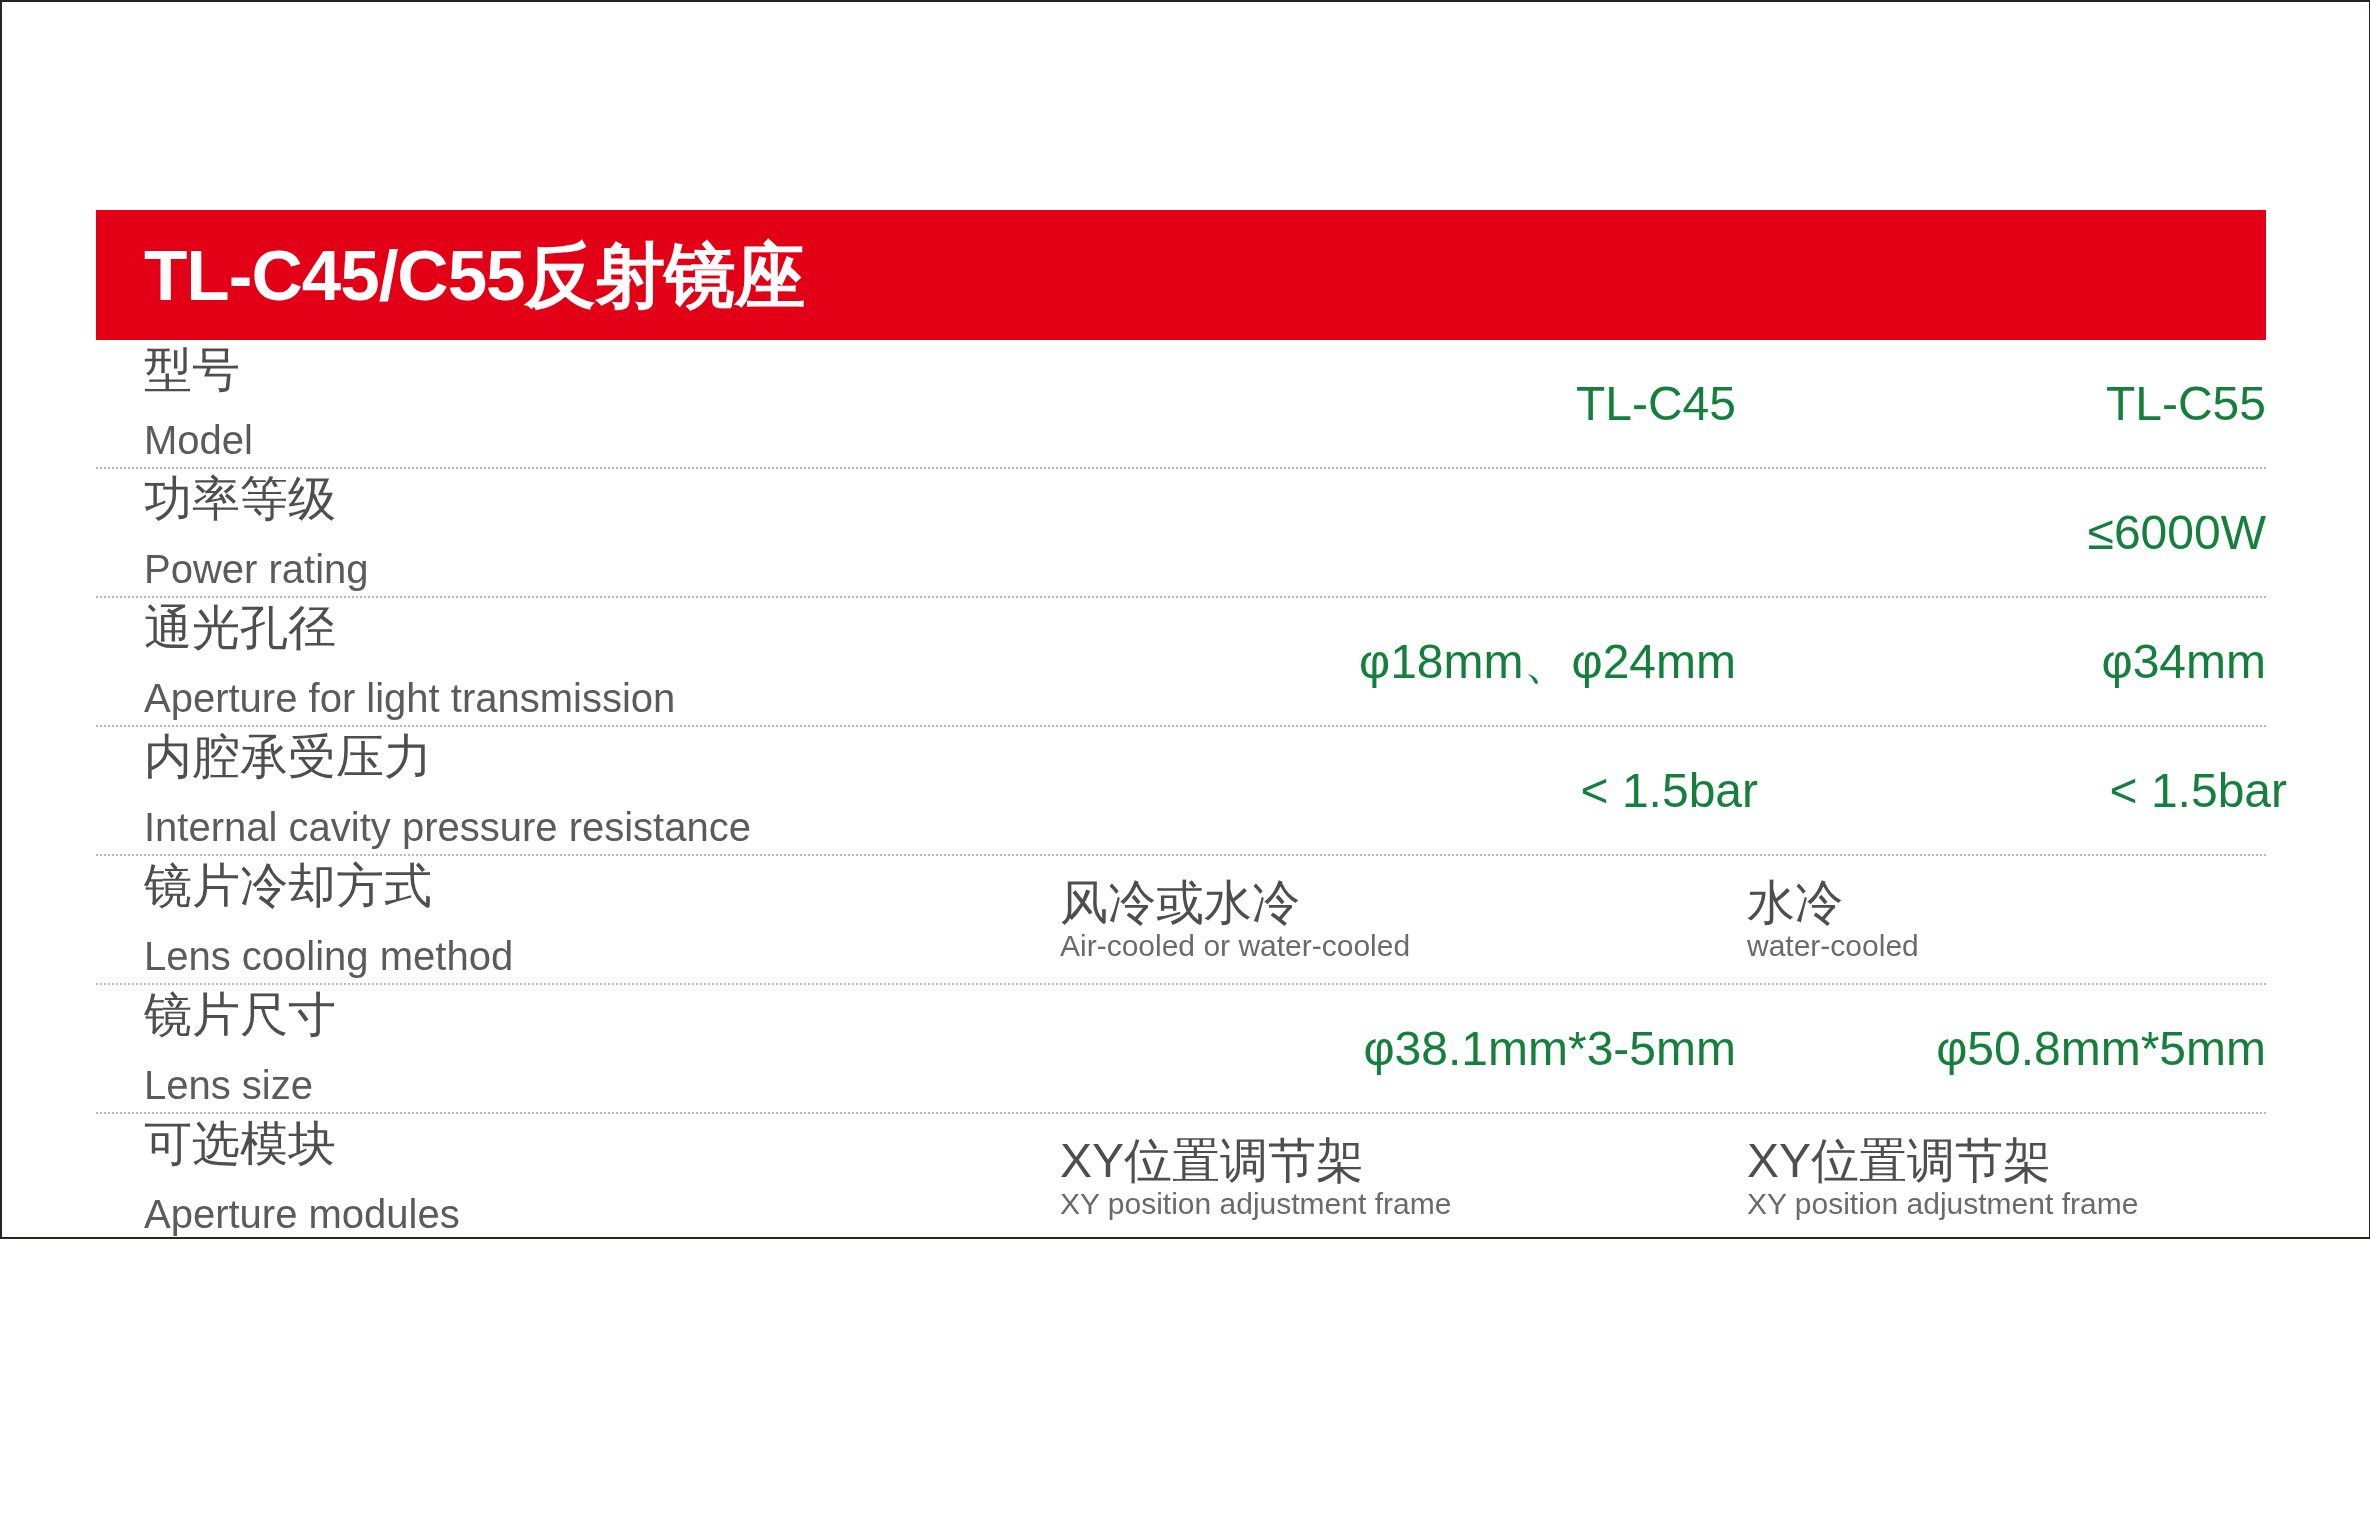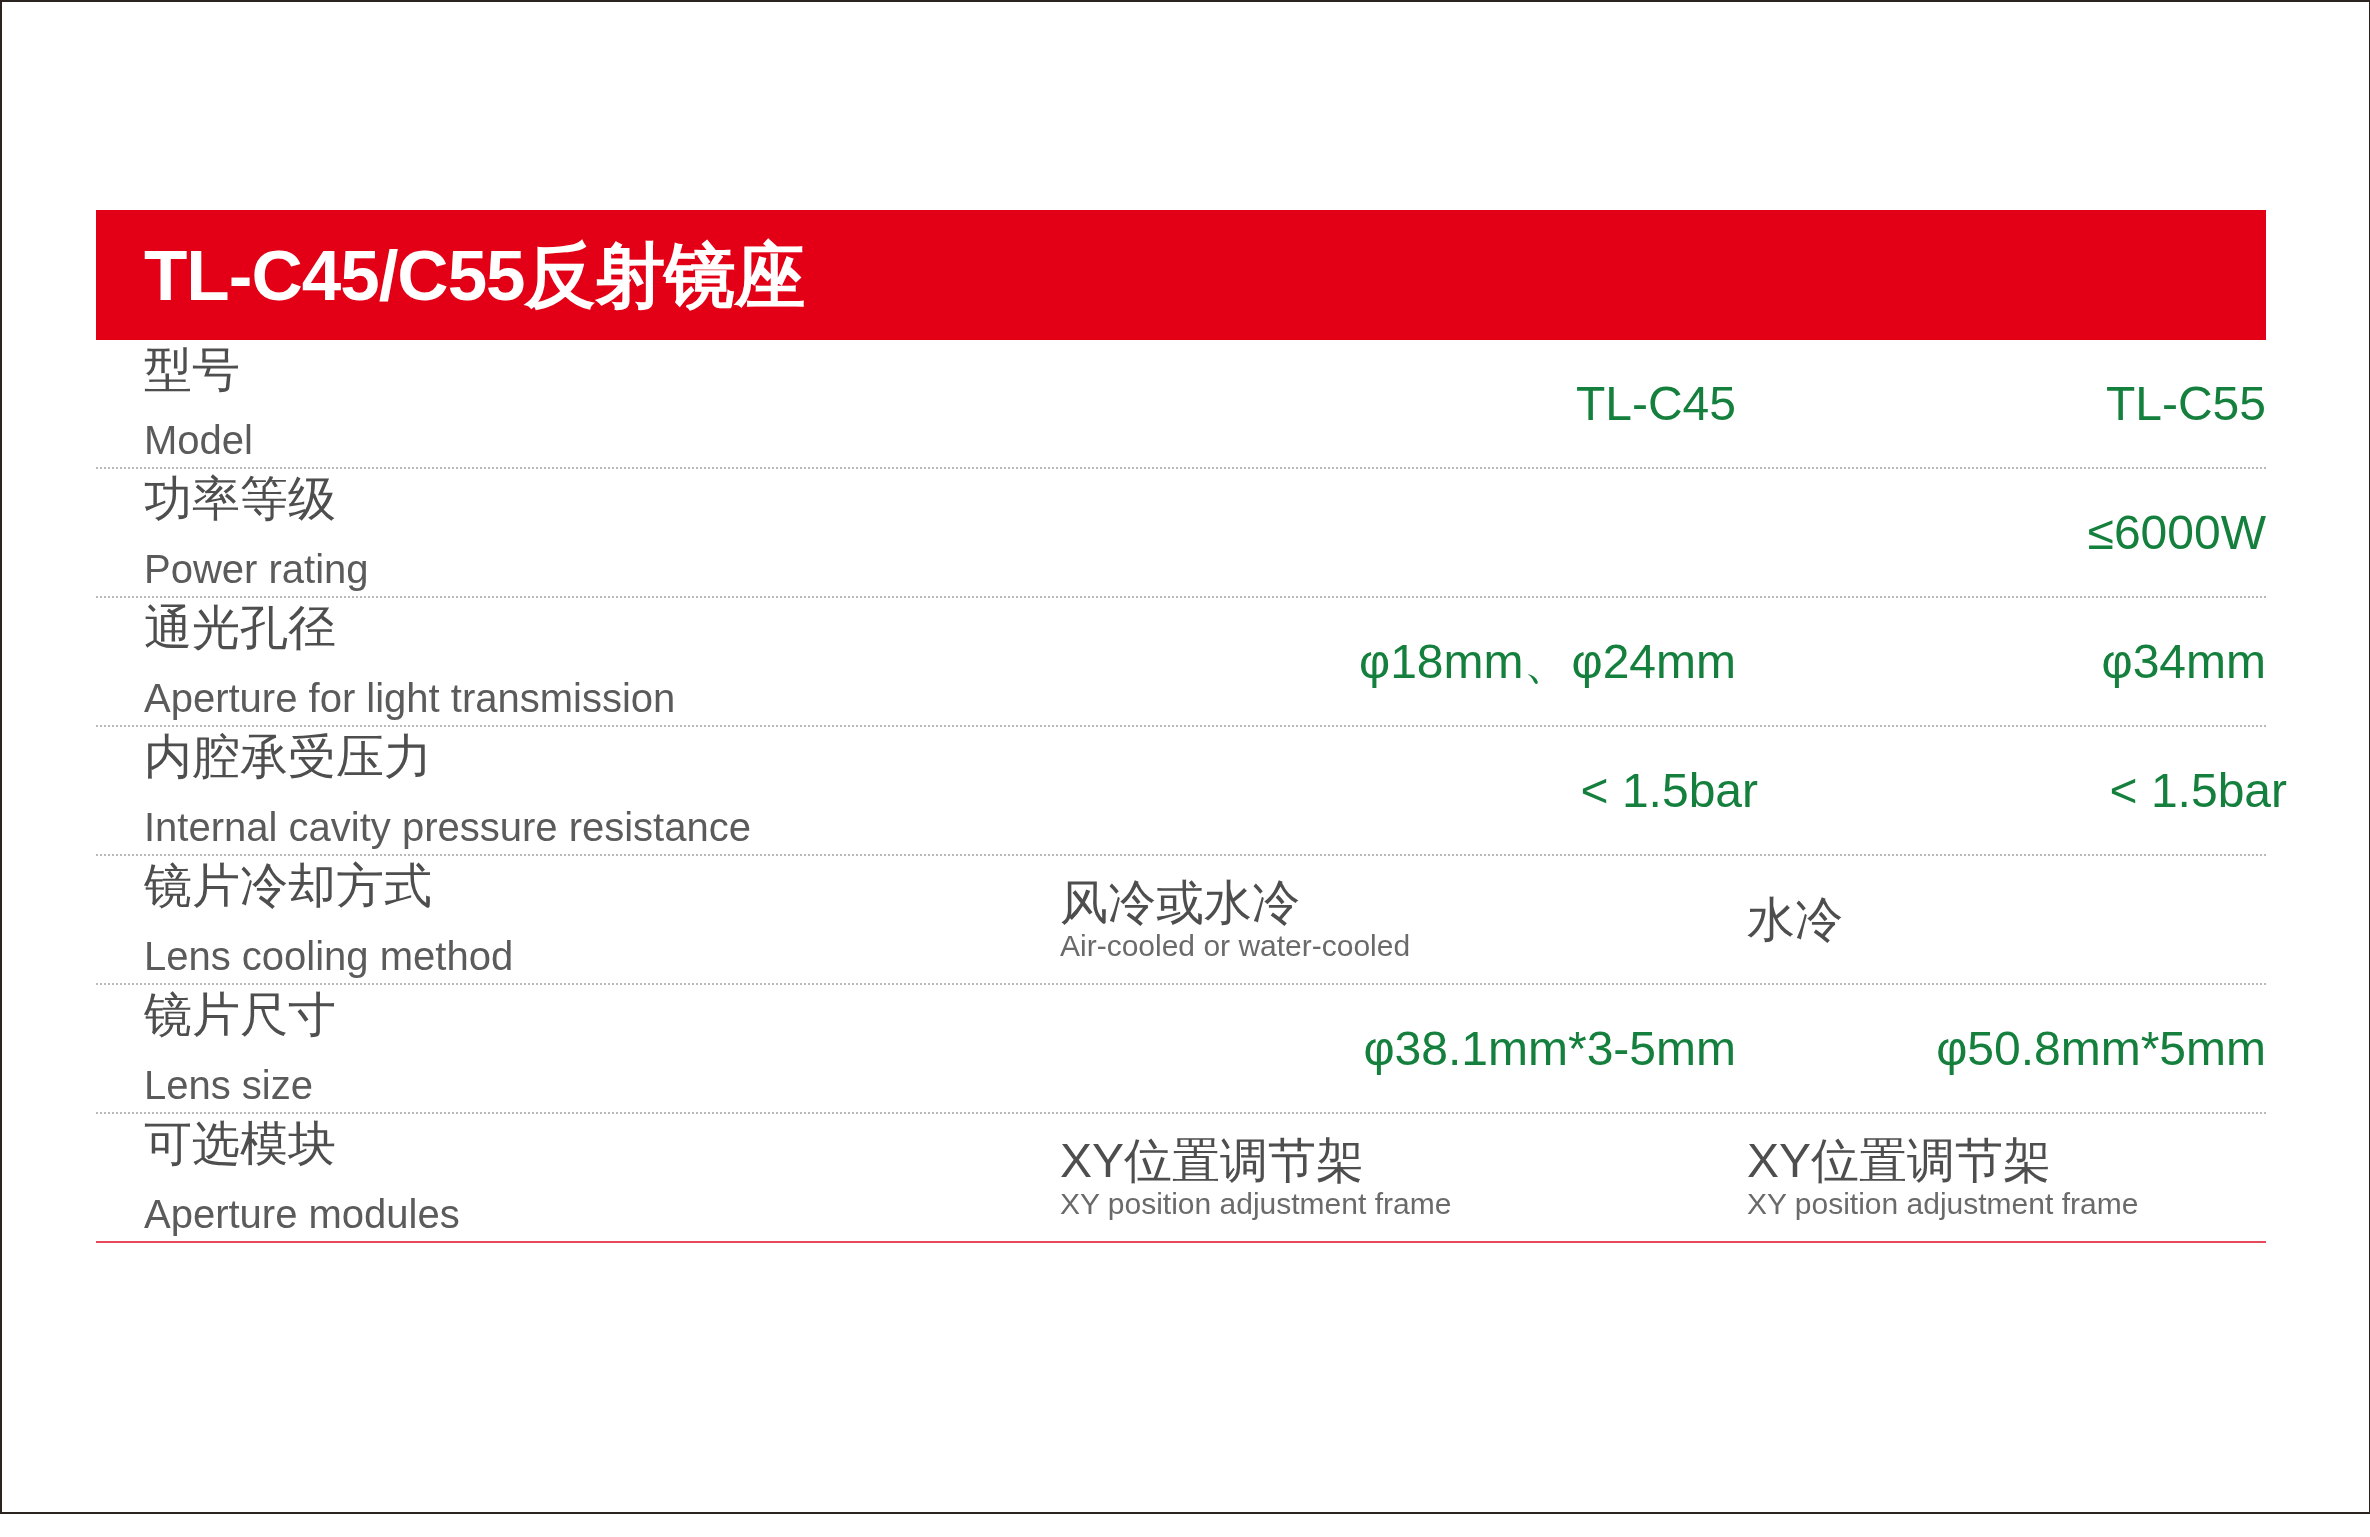--- a/index.html
+++ b/index.html
@@ -7,21 +7,21 @@
     padding: 0;
     background: #ffffff;
   }
   body {
     font-family: "Liberation Sans", "DejaVu Sans", sans-serif;
   }
 
   .page {
     position: relative;
     width: 2371px;
-    height: 1514px;
+    height: 1239px;
     background: #ffffff;
     border: 2.9px solid #2b2320;
     box-sizing: border-box;
     overflow: hidden;
   }
 
   
   .title-banner {
     position: absolute;
     left: 94px;
@@ -163,20 +163,21 @@
         <div class="cell cell-label">
           <div class="line-cn">镜片冷却方式</div>
           <div class="line-en">Lens cooling method</div>
         </div>
         <div class="cell cell-v1">
           <div class="line-cn">风冷或水冷</div>
           <div class="line-en-small">Air-cooled or water-cooled</div>
         </div>
         <div class="cell cell-v2">
           <div class="line-cn">水冷</div>
+          <div class="line-en-small">water-cooled</div>
         </div>
       </div>
       <div class="spec-row">
         <div class="cell cell-label">
           <div class="line-cn">镜片尺寸</div>
           <div class="line-en">Lens size</div>
         </div>
         <div class="cell cell-v1">
           <div class="value-single">φ38.1mm*3-5mm</div>
         </div>

